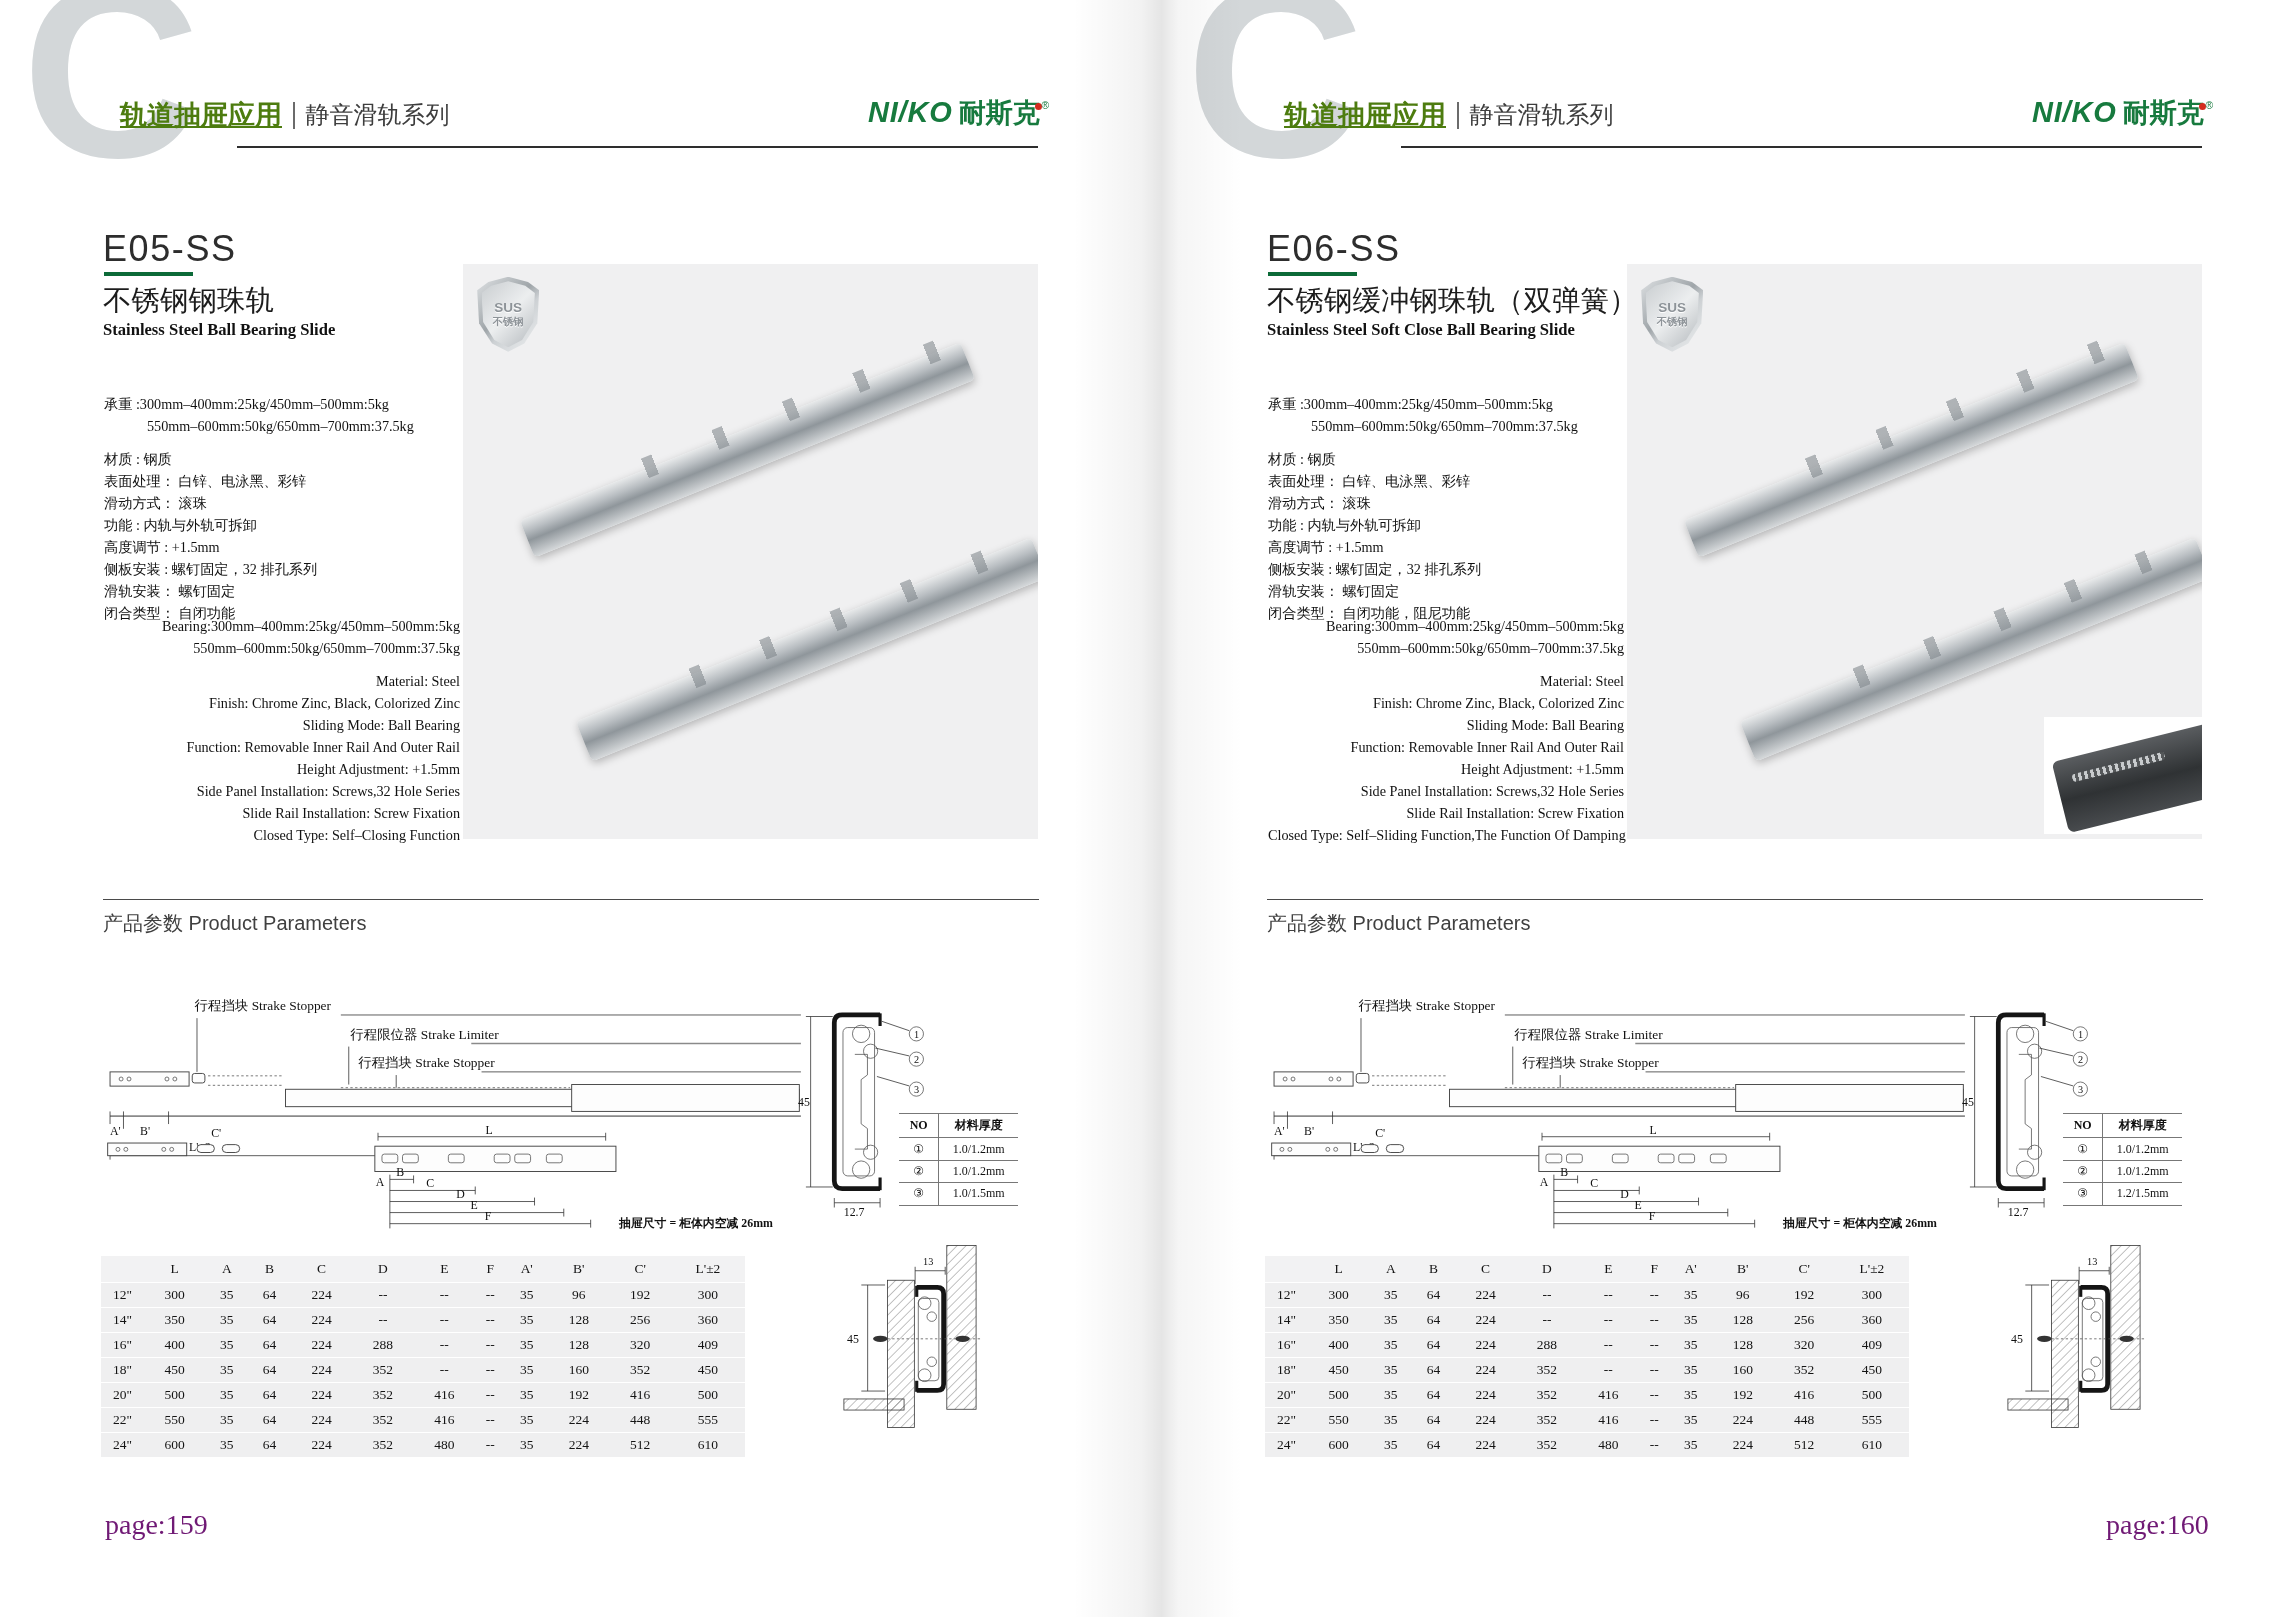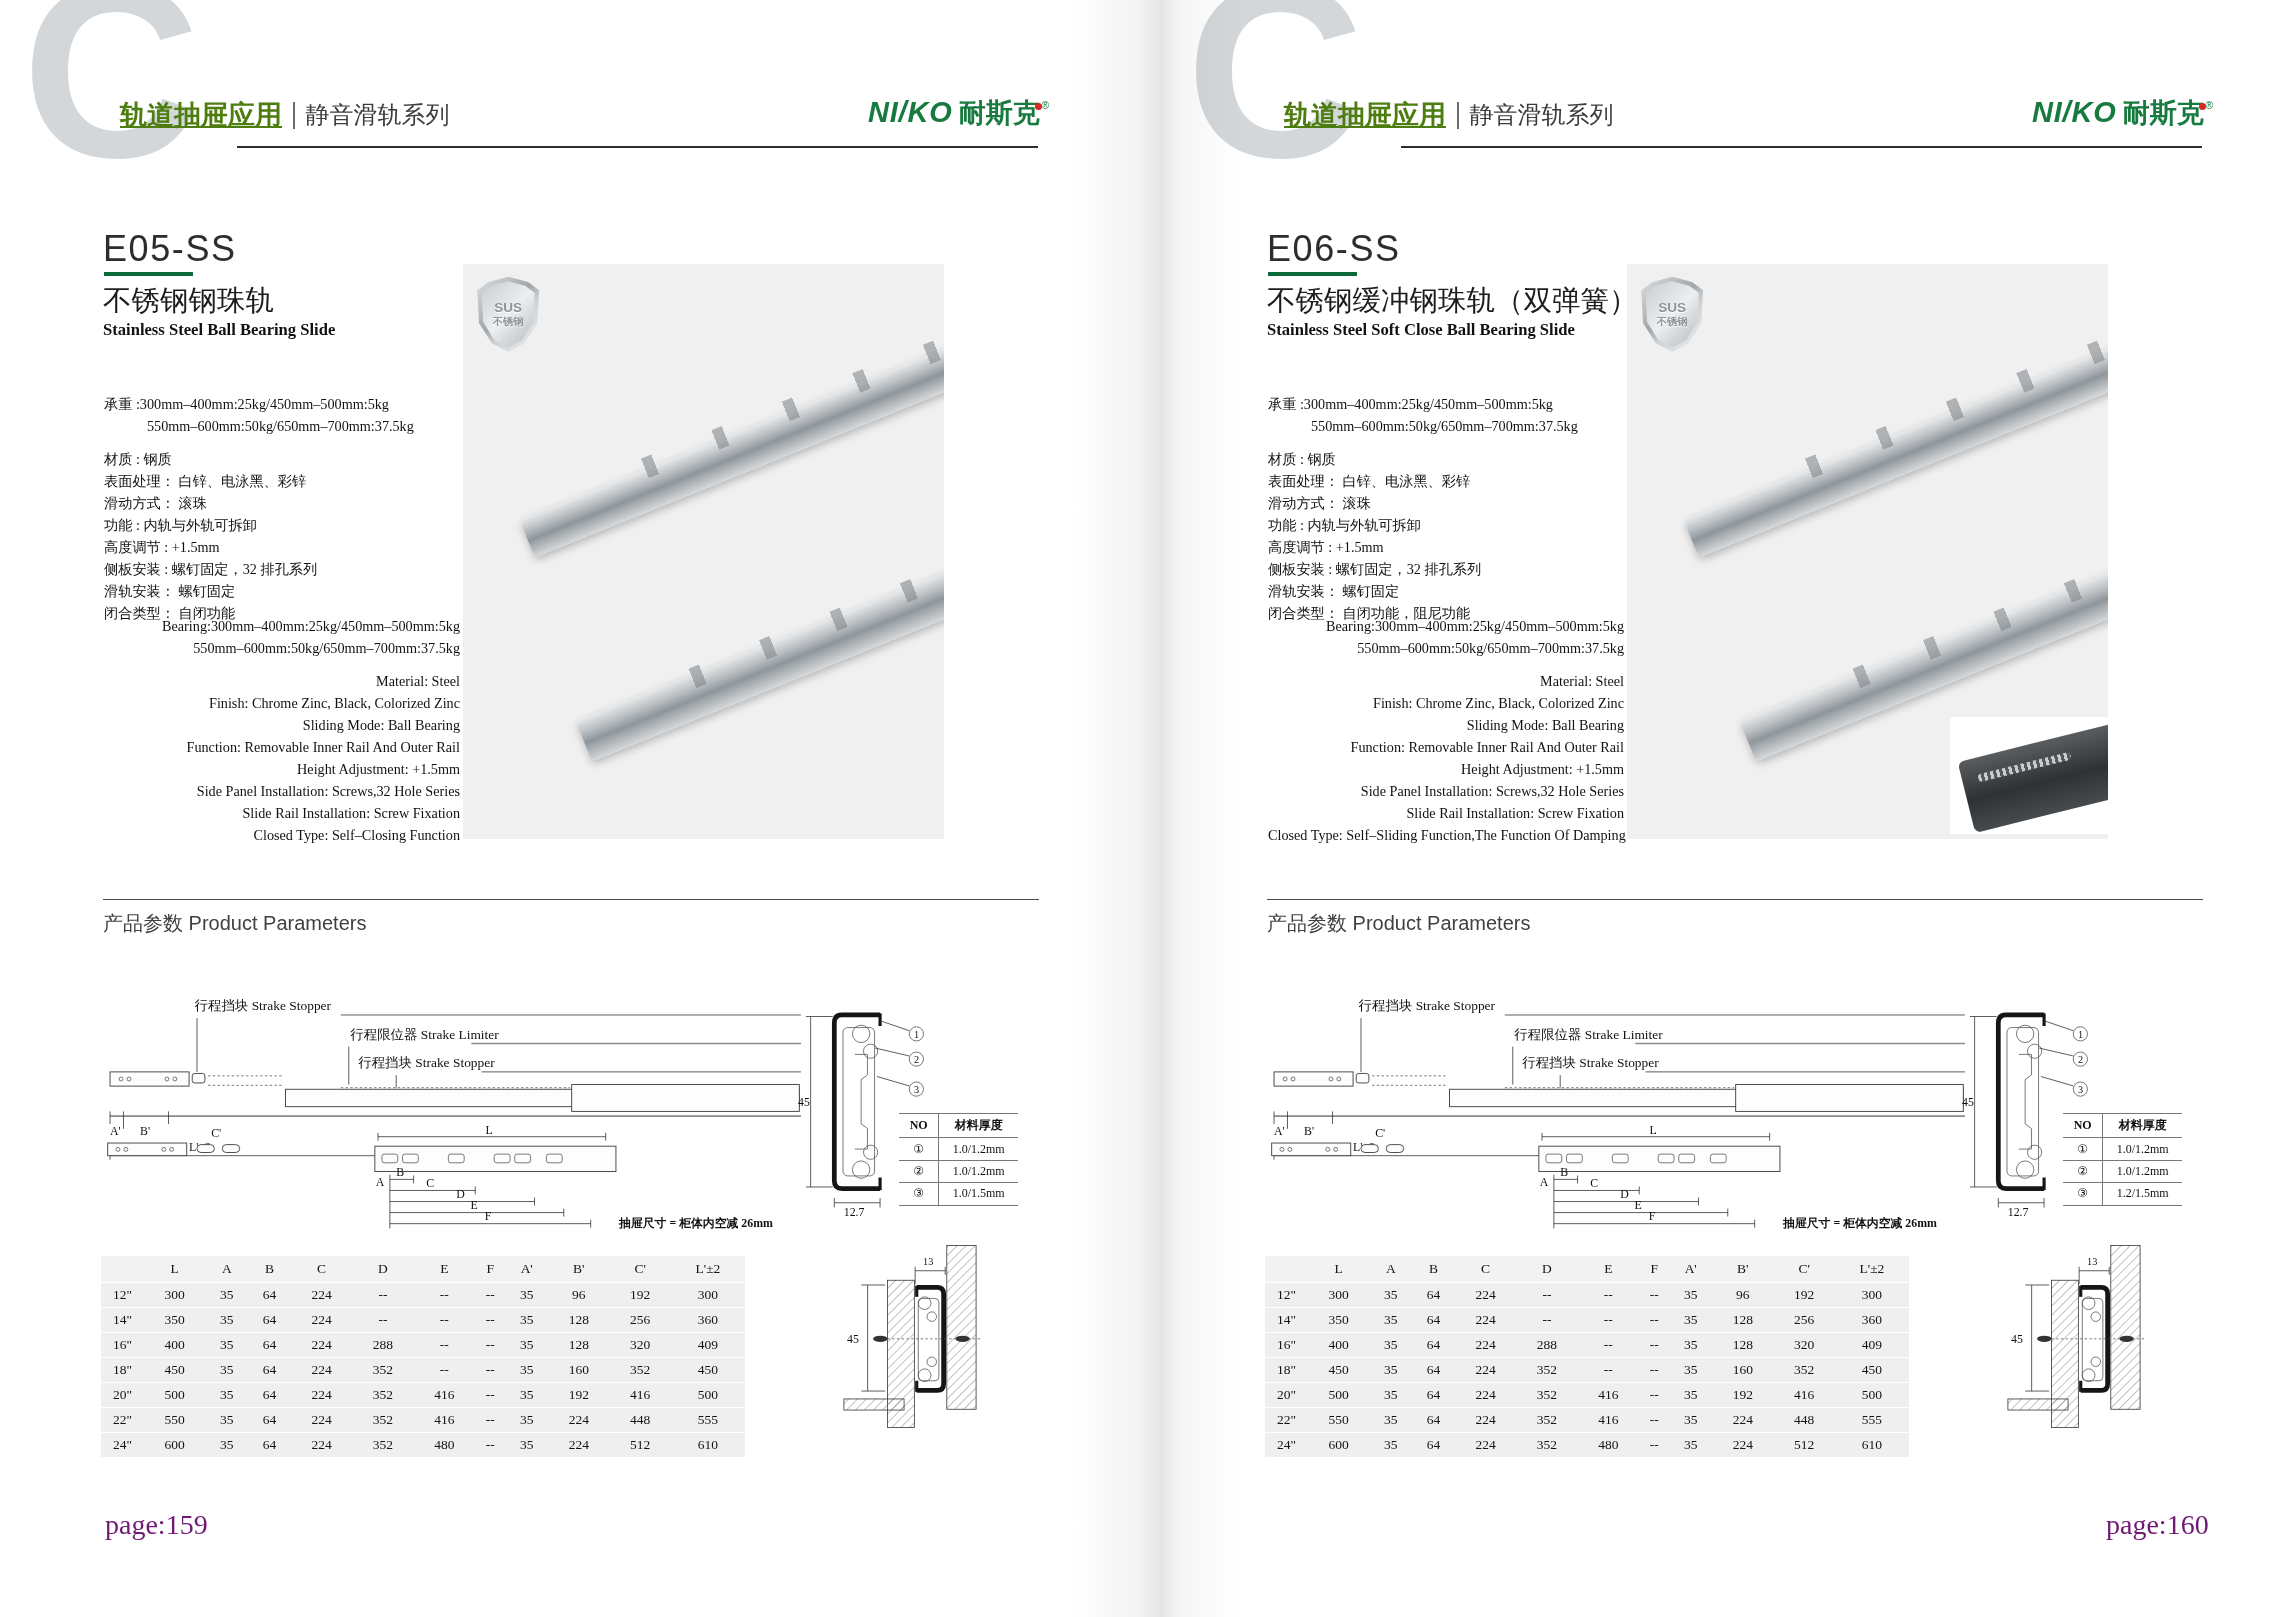--- a/index.html
+++ b/index.html
@@ -23,21 +23,21 @@
   .logo-dot{position:absolute;right:7.1px;top:12.7px;width:7.1px;height:7.1px;border-radius:50%;background:#d42b1e;}
   .logo-cjk{font-size:27px;font-weight:bold;color:#177a3e;margin-left:6.3px;}
   .logo-reg{font-size:10.3px;color:#177a3e;margin-left:1.6px;position:relative;top:-12.7px;}
   .hdr-rule{left:237px;top:146px;width:801px;height:1.6px;background:#2e2e2e;}
   
   .model{left:103px;top:228px;font-size:36px;color:#2d2d2d;letter-spacing:1.6px;}
   .model-underline{left:104px;top:272px;width:89px;height:4px;background:#0c6a38;}
   .name-cn{left:103px;top:282px;font-size:28.5px;color:#1c1c1c;}
   .name-en{left:103px;top:320px;font-size:16.6px;font-weight:bold;font-family:"Liberation Serif",serif;color:#111;}
   
-  .photo{left:463px;top:264px;width:481px;height:575px;background:#f0f0f1;overflow:hidden;}
+  .photo{left:463px;top:264px;width:575px;height:575px;background:#f0f0f1;overflow:hidden;}
   .shield{left:14.2px;top:12.7px;width:62px;height:75px;
           clip-path:polygon(50% 0,82% 7%,100% 18%,97% 62%,76% 89%,50% 100%,24% 89%,3% 62%,0 18%,18% 7%);
           background:linear-gradient(135deg,#dfe2e4 0%,#9fa5a9 45%,#cdd1d4 60%,#eef0f1 100%);
           display:flex;flex-direction:column;align-items:center;justify-content:center;}
   .shield-in{width:86%;height:88%;clip-path:polygon(50% 0,82% 7%,100% 18%,97% 62%,76% 89%,50% 100%,24% 89%,3% 62%,0 18%,18% 7%);
           background:linear-gradient(135deg,#c9cdd0 0%,#eceeef 50%,#b4b9bd 100%);
           display:flex;flex-direction:column;align-items:center;justify-content:center;}
   .shield-t1{font-size:13.5px;font-weight:bold;color:#8d9398;text-shadow:0 0.8px 0 #fff;}
   .shield-t2{font-size:10.3px;font-weight:bold;color:#8d9398;text-shadow:0 0.8px 0 #fff;}
   .slide{position:absolute;border-radius:4.7px;}

